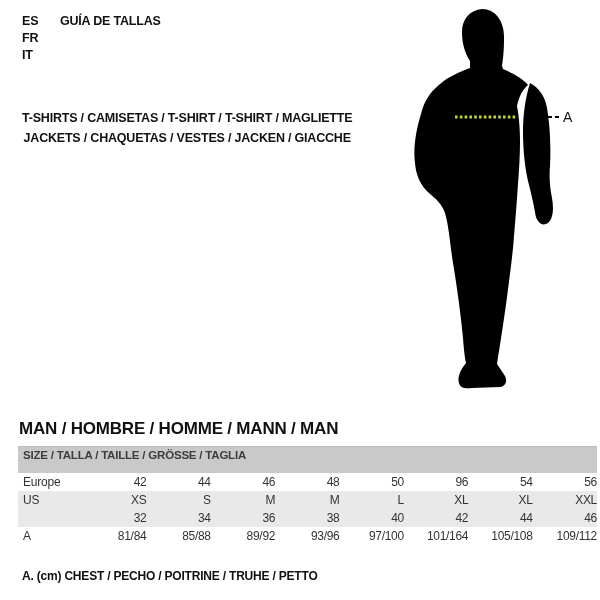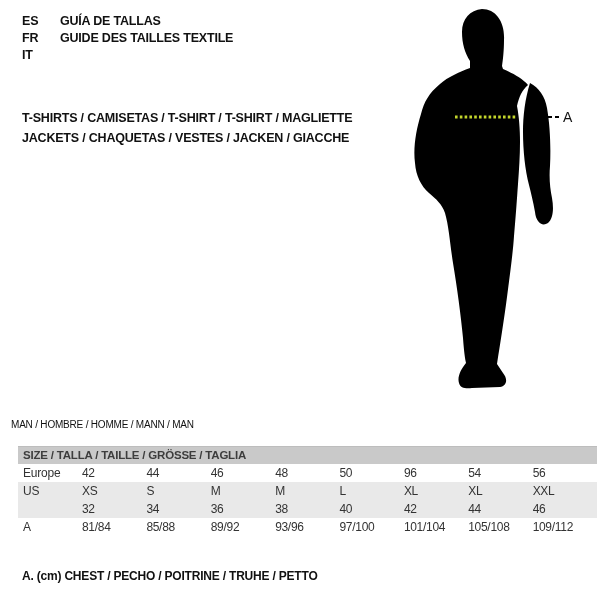--- a/index.html
+++ b/index.html
@@ -6,52 +6,51 @@
   body{
     width:600px;height:600px;position:relative;background:#fff;
     font-family:"Liberation Sans",sans-serif;color:#111;overflow:hidden;
   }
   
   .lang-list{position:absolute;top:13px;left:22px;}
   .lang-row{display:flex;line-height:17px;font-size:12.5px;font-weight:700;letter-spacing:-0.2px;}
   .lang-code{width:38px;}
   
   .categories{position:absolute;top:109px;left:22px;}
-  .category-line{font-size:12.5px;font-weight:700;line-height:19.5px;letter-spacing:-0.2px;white-space:nowrap;}
+  .category-line{font-size:12.5px;font-weight:700;line-height:19.5px;letter-spacing:-0.2px;white-space:nowrap;text-align:center;}
   
   .figure-wrap{position:absolute;top:0;left:393px;width:207px;height:400px;}
   
-  .section-title{position:absolute;top:419px;left:11px;font-size:10px;font-weight:400;letter-spacing:-0.2px;}
+  .section-title{position:absolute;top:419px;left:19px;font-size:17px;font-weight:700;letter-spacing:-0.2px;}
   
   .size-table{position:absolute;top:446px;left:18px;width:579px;font-size:12px;color:#333;}
   .table-header{
-    background:var(--header-bg,#c9c9c9);height:18px;line-height:17px;
+    background:var(--header-bg,#c9c9c9);height:27px;line-height:17px;
     padding-left:5px;font-weight:700;font-size:11.5px;color:#3d3d3d;letter-spacing:-0.2px;
     border-top:1px solid #bdbdbd;box-sizing:border-box;
   }
   .table-row{display:grid;grid-template-columns:64px repeat(8,1fr);height:18px;align-items:center;}
   .table-row.shaded{background:var(--stripe-bg,#e9e9e9);}
   .row-label{text-align:left;padding-left:5px;letter-spacing:-0.2px;}
-  .cell{text-align:left;letter-spacing:-0.3px;}
+  .cell{text-align:right;letter-spacing:-0.3px;}
   
   .footnote{position:absolute;top:569px;left:22px;font-size:12px;font-weight:700;letter-spacing:-0.2px;}
 </style>
 </head>
 <body>
 
 <div class="lang-list">
 
   <div class="lang-row">
     <span class="lang-code">ES</span>
     <span class="lang-label">GUÍA DE TALLAS</span>
   </div>
 
   <div class="lang-row">
     <span class="lang-code">FR</span>
-    <span class="lang-label">GUIDE DES TAILLES TEXTILE</span>
   </div>
 
 
   <div class="lang-row">
     <span class="lang-code">IT</span>
   </div>
 </div>
 
 <div class="categories">
   <div class="category-line">T-SHIRTS / CAMISETAS / T-SHIRT / T-SHIRT / MAGLIETTE</div>
@@ -144,20 +143,20 @@
         <span class="cell">46</span>
       </div>
 
   <div class="table-row">
     <span class="row-label">A</span>
   <span class="cell">81/84</span>
         <span class="cell">85/88</span>
         <span class="cell">89/92</span>
         <span class="cell">93/96</span>
         <span class="cell">97/100</span>
-        <span class="cell">101/104</span>
+        <span class="cell">101/164</span>
         <span class="cell">105/108</span>
         <span class="cell">109/112</span>
       </div>
 </div>
 </div>
 
 <div class="footnote">A. (cm) CHEST / PECHO / POITRINE / TRUHE / PETTO</div>
 
 </body></html>

